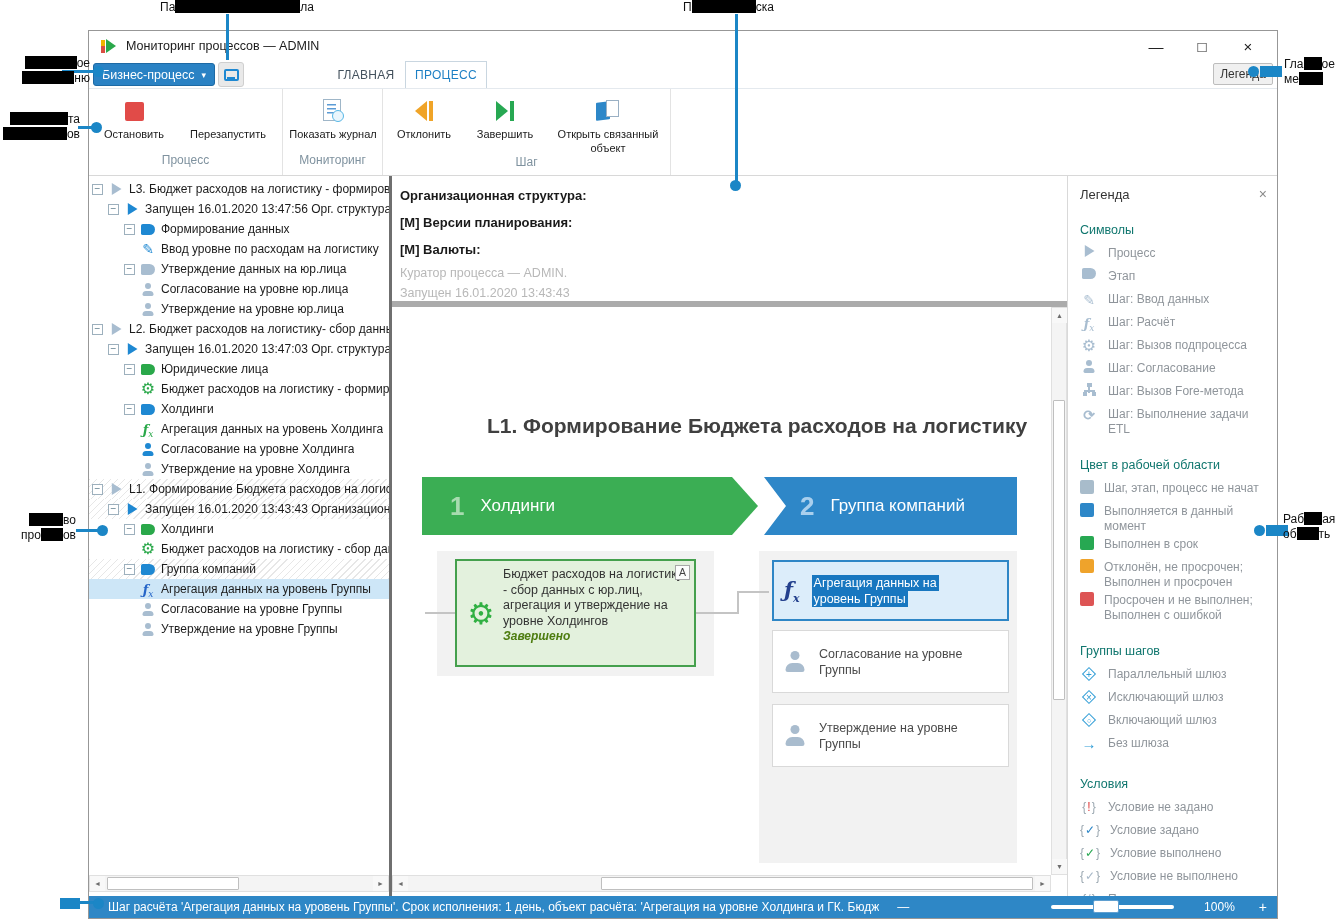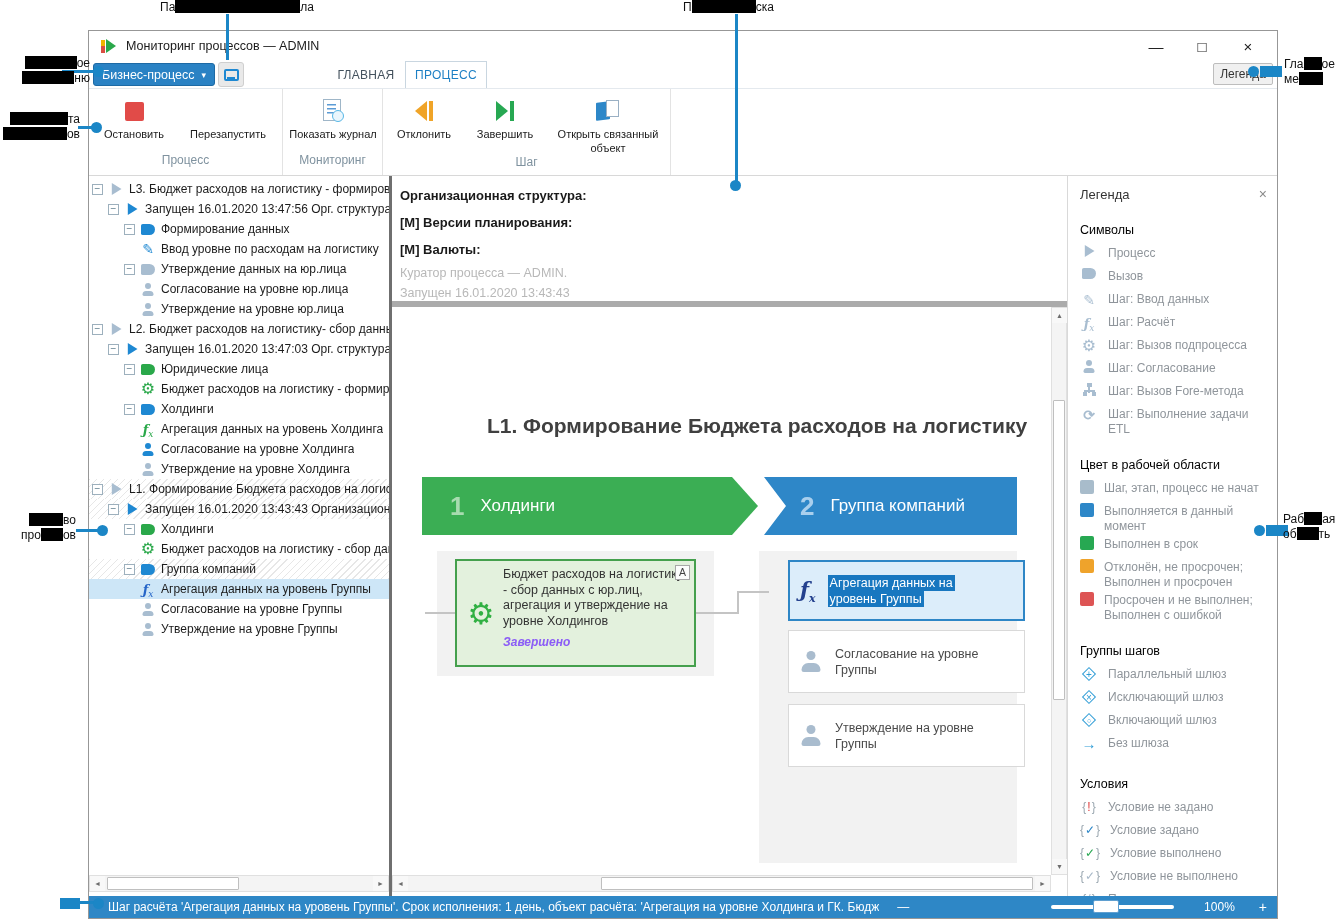--- a/index.html
+++ b/index.html
@@ -113,40 +113,40 @@
   .stage-panel { position:absolute; background:#f2f2f2; }
   .sp-left { left:45px; top:244px; width:277px; height:125px; }
   .sp-right { left:367px; top:244px; width:258px; height:312px; }
   .conn { position:absolute; background:#c4c4c4; }
 
   .green-card { position:absolute; left:63px; top:252px; width:241px; height:108px; background:#e3f1dd; border:2px solid #45a04d; display:flex; padding:6px 4px 4px 2px; }
   .gc-icon { width:44px; display:flex; align-items:center; justify-content:center; }
   .gear-big::before { content:"⚙"; font-size:30px; color:#31b043; line-height:1; }
   .gc-body { flex:1; position:relative; }
   .gc-text { font-size:12.5px; line-height:15.5px; color:#333; }
-  .gc-status { font-size:12px; font-weight:bold; font-style:italic; color:#8b5cf6; margin-top:6px; }
+  .gc-status { font-size:12px; font-weight:bold; font-style:italic; color:#4d7c0f; margin-top:0; }
   .gc-badge { position:absolute; right:0; top:-2px; width:15px; height:15px; background:#fdfdfd; border:1px solid #a8a8a8; font-size:10.5px; color:#444; text-align:center; line-height:13px; }
 
-  .step-card { position:absolute; left:396px; width:237px; background:#fff; border:1px solid #d9d9d9; display:flex; align-items:center; padding:6px 6px 6px 10px; gap:12px; }
+  .step-card { position:absolute; left:380px; width:237px; background:#fff; border:1px solid #d9d9d9; display:flex; align-items:center; padding:6px 6px 6px 10px; gap:12px; }
   .card-calc { top:253px; height:61px; background:#dcedfa; border:2px solid #2e86c6; }
   .card-sogl { top:323px; height:63px; }
   .card-utv  { top:397px; height:63px; }
   .fx-big::before { content:"ƒ"; font:italic bold 21px "DejaVu Serif",serif; color:#24418e; }
   .fx-big::after { content:"x"; font:italic bold 11px "DejaVu Serif",serif; color:#24418e; vertical-align:-5px; }
   .user-big { width:24px; height:21px; position:relative; flex:0 0 24px; }
   .user-big::before { content:""; position:absolute; top:0; left:50%; transform:translateX(-50%); width:9px; height:9px; border-radius:50%; background:#a9bcce; }
   .user-big::after { content:""; position:absolute; bottom:0; left:50%; transform:translateX(-50%); width:19px; height:9px; border-radius:9px 9px 3px 3px; background:#a9bcce; }
   .card-text { font-size:12.5px; line-height:16px; color:#4a4a4a; }
   .hl { background:#1877c0; color:#fff; padding:0 2px; display:inline-block; }
 
   
   .legend { width:210px; border-left:1px solid #d9d9d9; padding:10px 8px 0 12px; overflow:hidden; position:relative; }
   .lg-head { display:flex; justify-content:space-between; align-items:center; font-size:13px; color:#333; padding-right:2px; }
   .lg-close { color:#8a8a8a; font-size:14px; }
-  .lg-sec-title { font-size:12.5px; color:#000000; margin:21px 0 6px; }
+  .lg-sec-title { font-size:12.5px; color:#0f766e; margin:21px 0 6px; }
   .lg-item { display:flex; align-items:flex-start; min-height:23px; gap:10px; }
   .lg-ic { flex:0 0 18px; display:flex; align-items:center; justify-content:center; padding-top:2px; }
   .lg-label { font-size:12px; color:#8f959b; line-height:15px; padding-top:3px; }
   .lg-label i { display:block; font-style:normal; }
   .lg-label i:empty { display:none; }
   .swatch { flex:0 0 14px; width:14px; height:14px; border-radius:2px; margin-top:2px; }
   .sw-gray{background:#a8bccb} .sw-blue{background:#2d87c8} .sw-green{background:#27a852} .sw-orange{background:#efa32b} .sw-red{background:#dd5454}
   .gw { width:10px; height:10px; border:1.5px solid #2e9cd6; transform:rotate(45deg); position:relative; margin:3px; }
   .gw::after { position:absolute; inset:-1px; display:flex; align-items:center; justify-content:center; transform:rotate(-45deg); color:#2e9cd6; font-size:10px; }
   .gw-plus::after{content:"+"} .gw-x::after{content:"×"} .gw-o::after{content:"○";font-size:7px}
@@ -547,21 +547,21 @@
               <span class="lg-ic">
                 <span class=" ic-process c-steel"></span>
               </span>
               <span class="lg-label">Процесс</span>
             </div>
 
             <div class="lg-item">
               <span class="lg-ic">
                 <span class=" ic-stage c-steel"></span>
               </span>
-              <span class="lg-label">Вызов</span>
+              <span class="lg-label">Этап</span>
             </div>
 
             <div class="lg-item">
               <span class="lg-ic">
                 <span class=" ic-pencil c-steel"></span>
               </span>
               <span class="lg-label">Шаг: Ввод данных</span>
             </div>
 
             <div class="lg-item">

